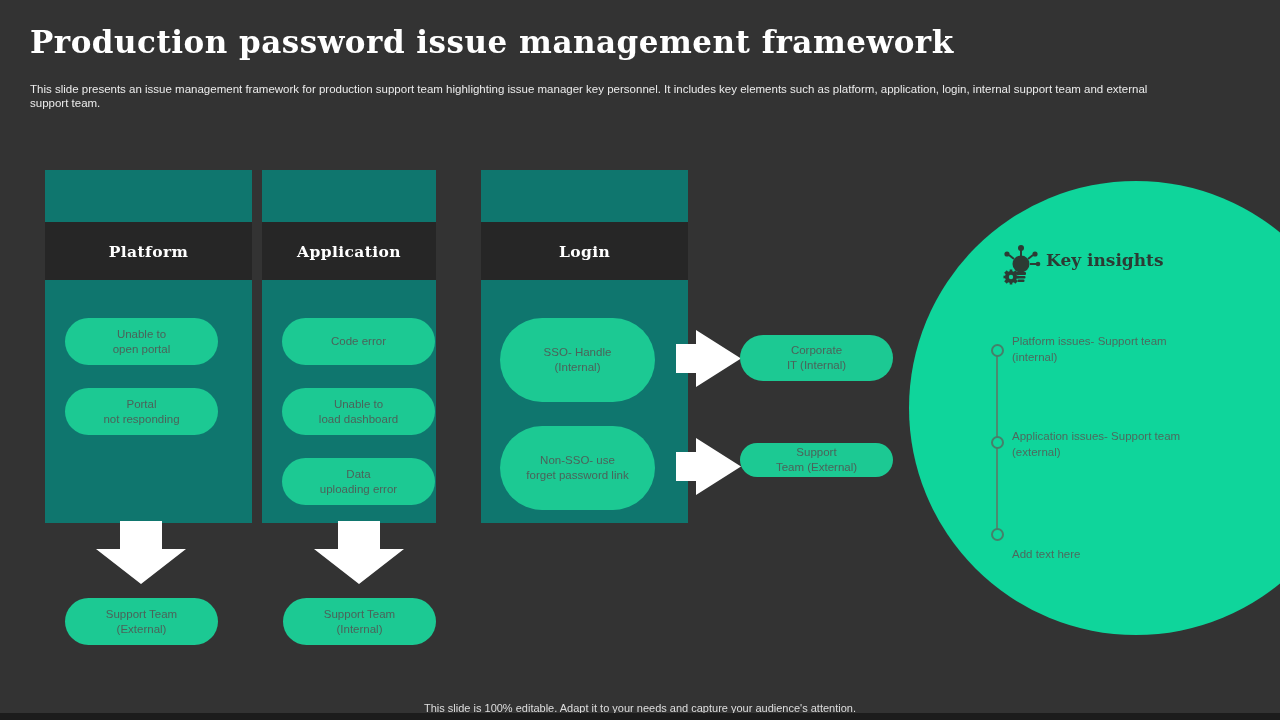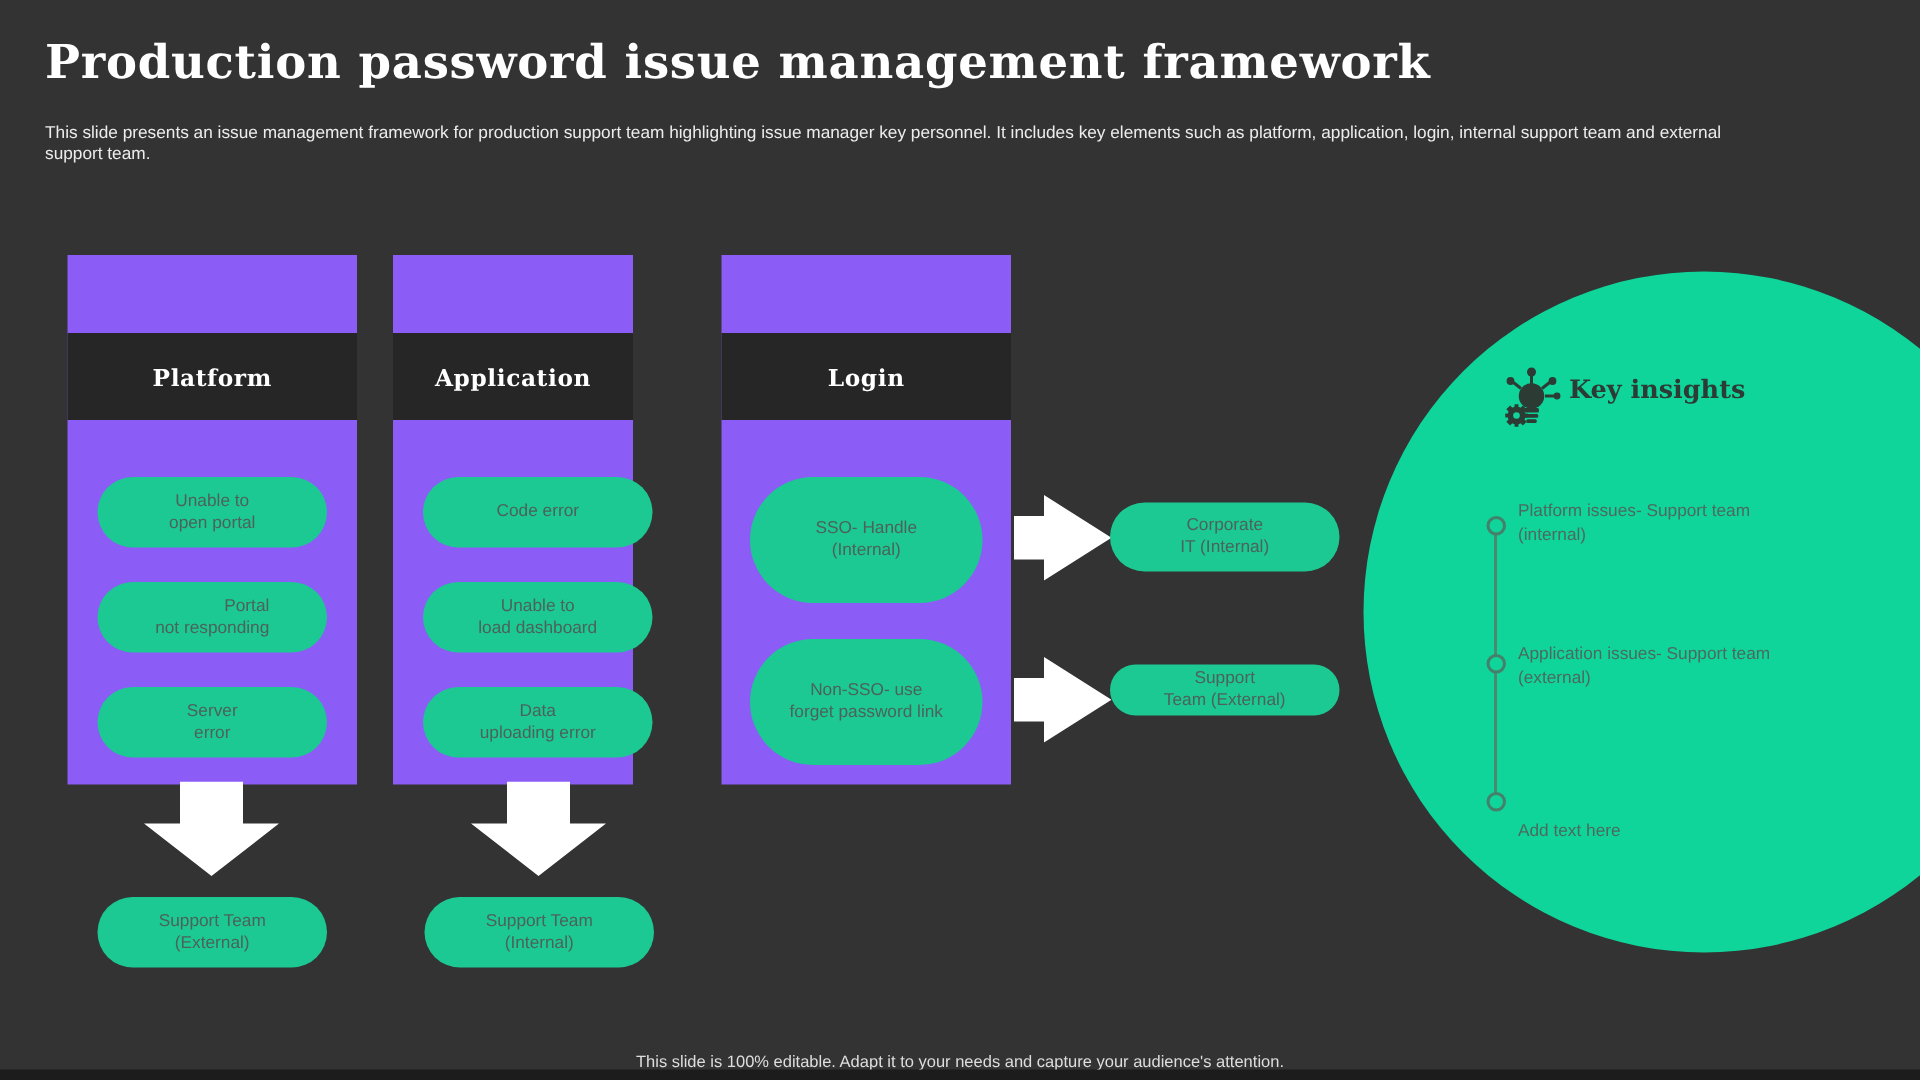--- a/index.html
+++ b/index.html
@@ -9,21 +9,21 @@
   }
   .title{
     position:absolute;left:30px;top:24px;margin:0;color:#ffffff;
     font-family:"DejaVu Serif","Liberation Serif",serif;font-weight:700;
     font-size:31px;letter-spacing:.5px;
   }
   .desc{
     position:absolute;left:30px;top:82px;width:1130px;margin:0;color:#ececec;
     font-size:11.5px;line-height:14px;
   }
-  .col{position:absolute;top:170px;height:353px;background:#8b5cf6;}
+  .col{position:absolute;top:170px;height:353px;background:#0f766e;padding-left:14px;}
   .col-band{
     position:absolute;left:0;right:0;top:52px;height:58px;background:#262626;
     display:flex;align-items:center;justify-content:center;color:#ffffff;
     font-family:"DejaVu Serif","Liberation Serif",serif;font-weight:700;
     font-size:15.5px;letter-spacing:.4px;
   }
   .pill{
     position:absolute;background:#1cc993;color:#4b635a;
     display:flex;align-items:center;justify-content:center;text-align:center;
     font-size:11.5px;line-height:15px;white-space:pre-line;
@@ -62,24 +62,22 @@
 
 <div class="slide">
 
   <h1 class="title">Production password issue management framework</h1>
   <p class="desc">This slide presents an issue management framework for production support team highlighting issue manager key personnel. It includes key elements such as platform, application, login, internal support team and external support team.</p>
 
   <div class="col" style="left:45px;width:193px;">
     <div class="col-band">Platform</div>
     <div class="pill pill-std" style="top:148px;">Unable to
 open portal</div>
-    <div class="pill pill-std" style="top:218px;text-align:right;">Portal
+    <div class="pill pill-std" style="top:218px;">Portal
 not responding</div>
-    <div class="pill pill-std" style="top:288px;">Server
-error</div>
   </div>
 
   <div class="col" style="left:262px;width:160px;">
     <div class="col-band">Application</div>
     <div class="pill pill-std" style="top:148px;">Code error</div>
     <div class="pill pill-std" style="top:218px;">Unable to
 load dashboard</div>
     <div class="pill pill-std" style="top:288px;">Data
 uploading error</div>
   </div>

